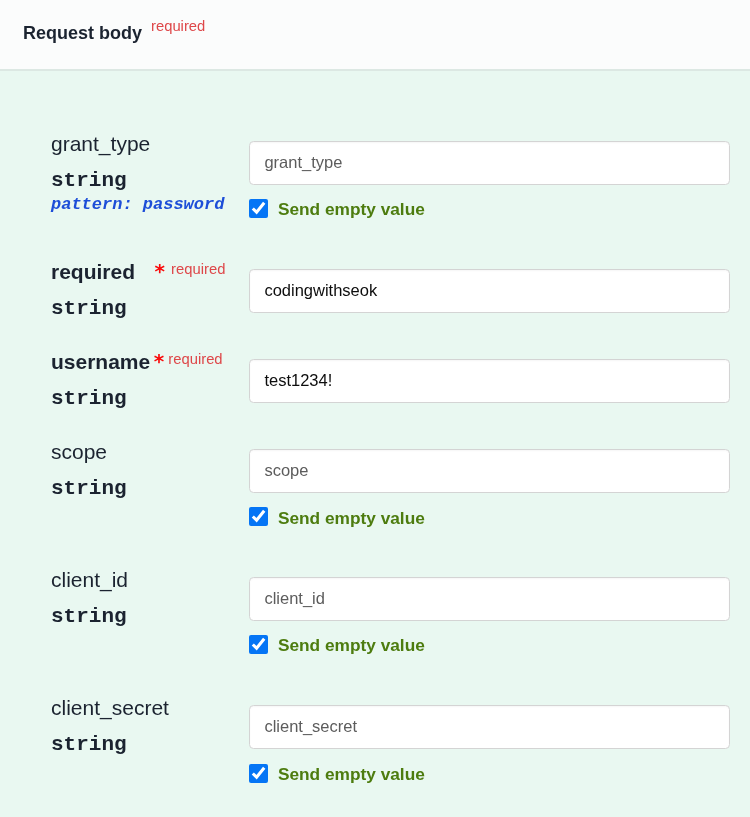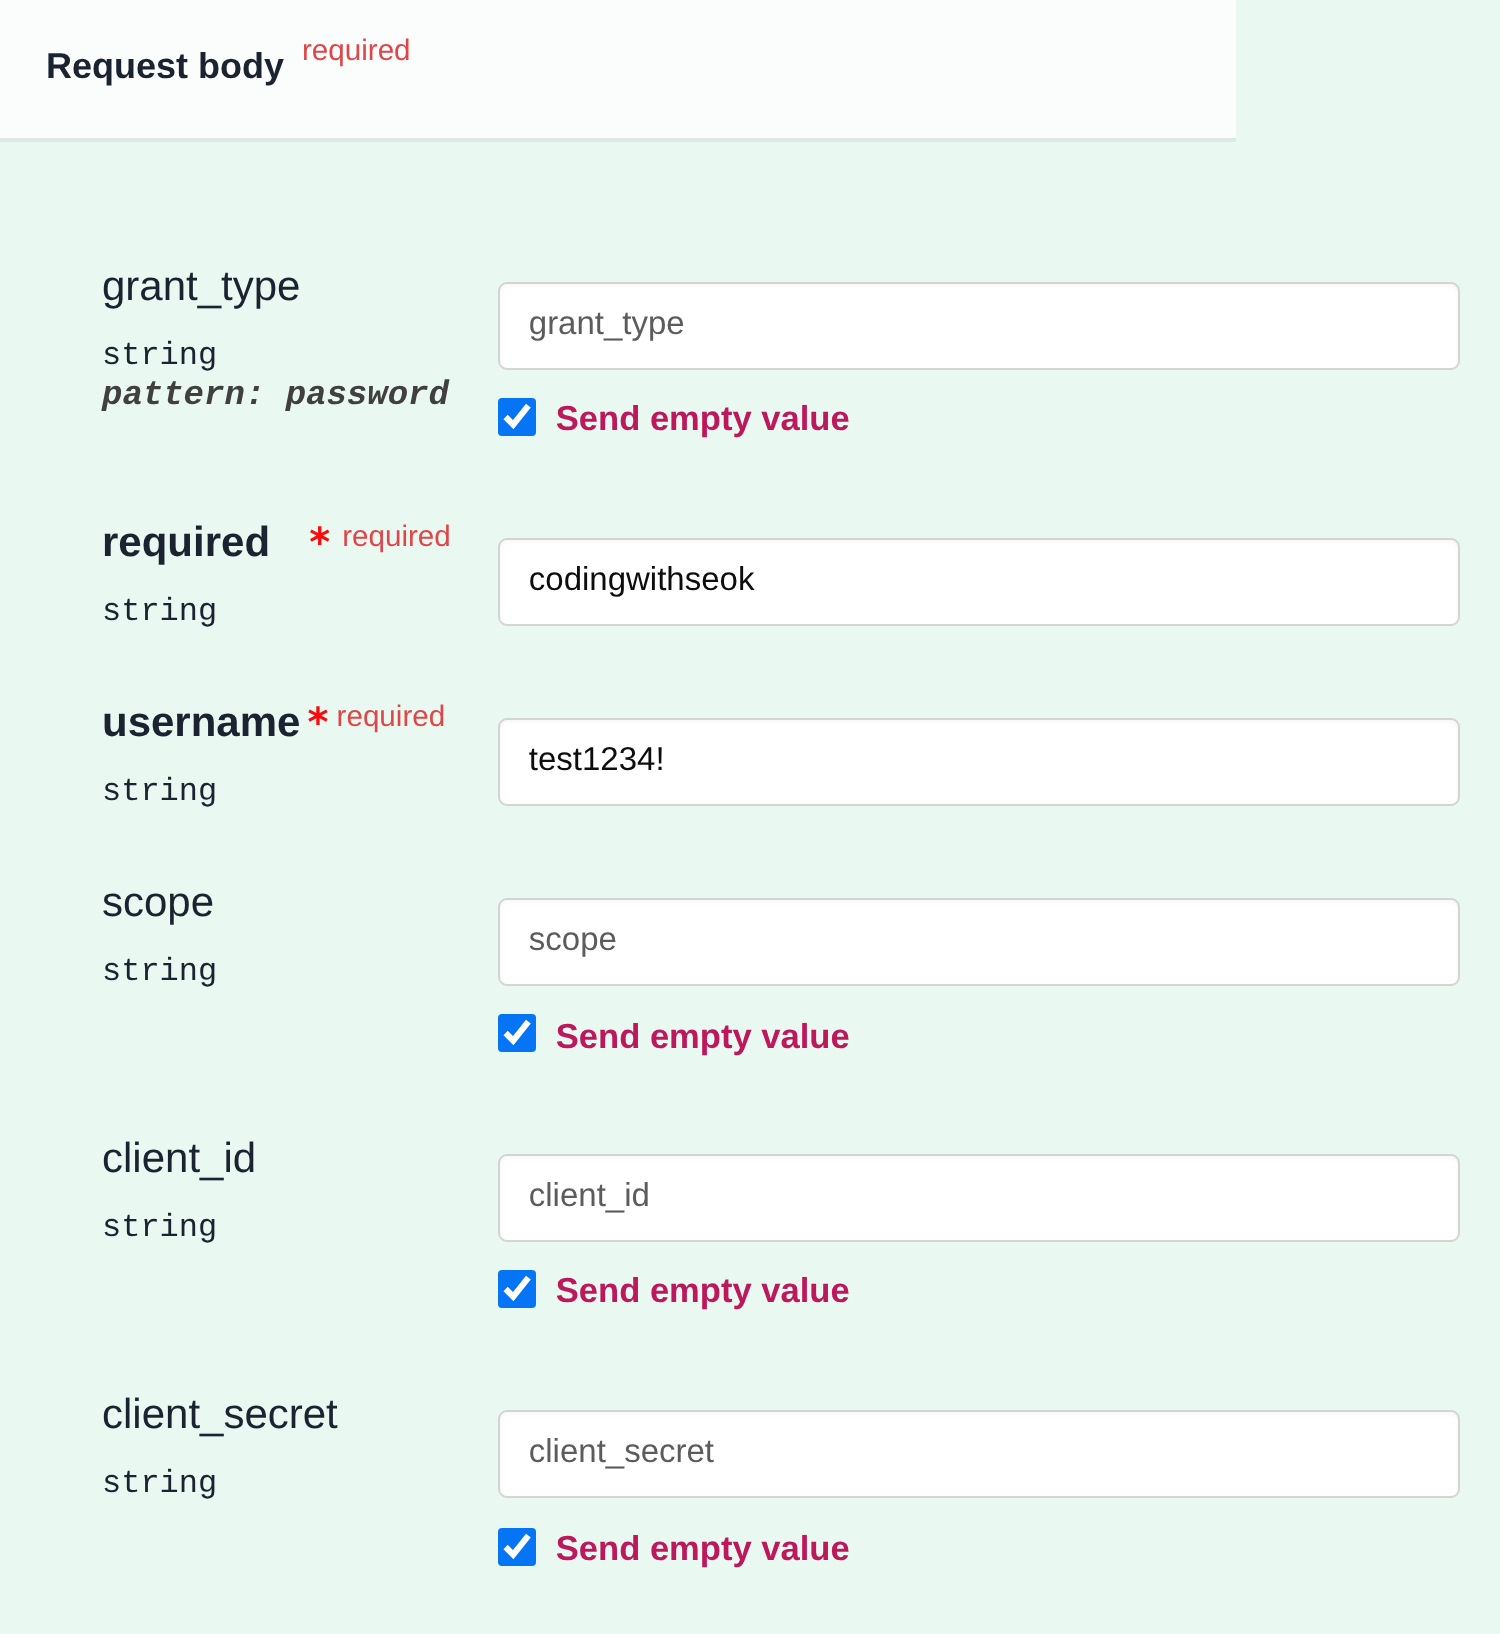--- a/index.html
+++ b/index.html
@@ -4,21 +4,21 @@
 <style>
   * { box-sizing: border-box; }
   html, body { margin:0; padding:0; }
   body {
     width:750px; height:817px;
     font-family: "Liberation Sans", sans-serif;
     background:#e9f8f1;
     overflow:hidden;
   }
   .panel-header {
-    position:absolute; left:0; top:0; width:618px; height:71px;
+    position:absolute; left:0; top:0; width:750px; height:71px;
     background:#fbfcfc;
     border-bottom:2px solid #dce8e3;
   }
   .panel-header .title {
     position:absolute; left:23px; top:23.9px;
     font-size:18px; font-weight:700; color:#1b2330; line-height:1;
   }
   .panel-header .required {
     position:absolute; left:151px; top:19.2px;
     font-size:14.8px; color:#de4749; line-height:1;
@@ -37,44 +37,44 @@
   .star {
     font-family:"DejaVu Sans", sans-serif; font-weight:700; color:#fa0a0a; font-size:20px; line-height:1;
     position:absolute; top:0.1px;
   }
   .reqtxt { color:#de4749; font-size:14.8px; font-weight:400; line-height:1; position:absolute; top:0.5px; }
   .r1 .star   { left:103.6px; }
   .r1 .reqtxt { left:120.1px; }
   .r2 .star   { left:102.7px; }
   .r2 .reqtxt { left:117.3px; }
   .ptype {
-    font-family:"Liberation Mono", monospace; font-size:16px; font-weight:400;
+    font-family:"Liberation Mono", monospace; font-size:21px; font-weight:700;
     color:#1b2330; line-height:1.25; margin-top:14.1px;
   }
   .ppat {
     font-family:"Liberation Mono", monospace; font-size:17px; font-weight:700;
-    font-style:italic; color:#404040; line-height:1.25;
+    font-style:italic; color:#1d4ed8; line-height:1.25;
   }
   .pctl { position:absolute; left:249.4px; top:7.8px; }
   input.val {
     width:480.4px; height:44px; border:1px solid #d4d4d4; border-radius:4.5px;
     background:#fff; font-size:16.5px; color:#0d0d0d; padding:0 14px;
     box-shadow: inset 0 1px 2px rgba(0,0,0,0.04);
     font-family:"Liberation Sans", sans-serif;
     display:block; margin:0;
   }
   input.val::placeholder { color:#5c5c5c; }
   .sev { position:absolute; left:0; top:58.5px; display:flex; align-items:flex-start; }
   .r0 .sev { top:58.1px; }
   .r3 .sev { top:58.5px; }
   .r4 .sev { top:58.8px; }
   .r5 .sev { top:59.3px; }
   .sev input[type=checkbox] { width:19px; height:19px; margin:0; accent-color:#0575f5; }
   .sev span {
-    font-size:17.3px; font-weight:700; color:#be185d; margin-left:9.5px;
+    font-size:17.3px; font-weight:700; color:#4d7c0f; margin-left:9.5px;
     line-height:1; position:relative; top:2.1px;
   }
 </style>
 </head>
 <body>
 
 <div class="panel-header">
   <span class="title">Request body</span>
   <span class="required">required</span>
 </div>

